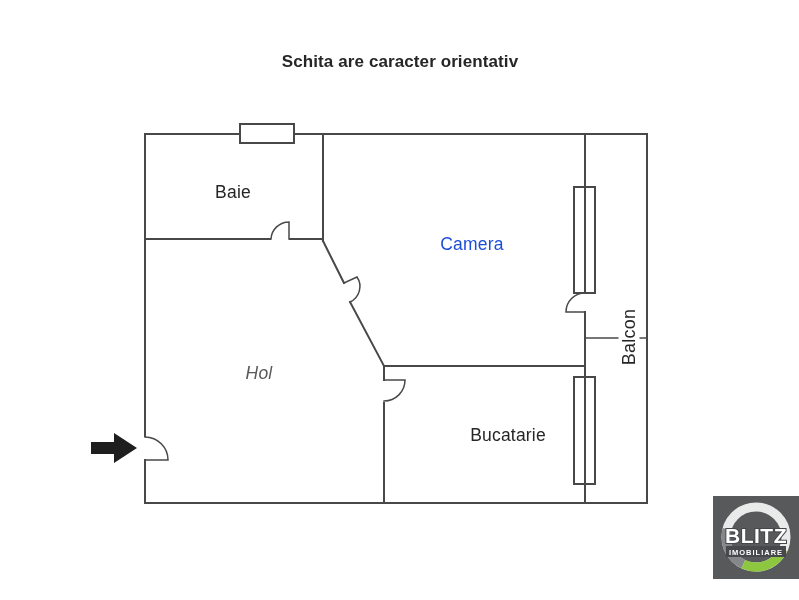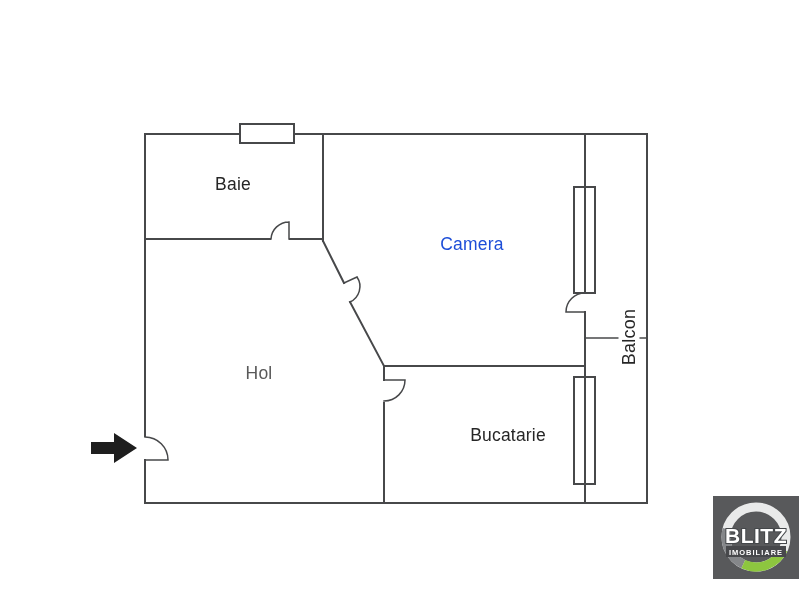--- a/index.html
+++ b/index.html
@@ -11,34 +11,35 @@
   svg{position:absolute;left:0;top:0;}
   .wall{stroke:var(--wall,#47484a);stroke-width:2;fill:none;stroke-linecap:square;}
   .thin{stroke-width:1.5;}
   .winfill{fill:#ffffff;stroke:var(--wall,#47484a);stroke-width:2;}
   .winopen{fill:none;stroke:var(--wall,#47484a);stroke-width:2;}
   .label{
     position:absolute;transform:translate(-50%,-50%);
     white-space:nowrap;font-size:17.5px;font-weight:500;
     color:var(--text-dark,#2a2a2a);letter-spacing:.2px;background:#fff;padding:0 3px;
   }
-  .label.gray{color:var(--text-gray,#595959);}
+  .label.gray{color:var(--text-gray,#595959);font-style:italic;}
   .label.vertical{transform:translate(-50%,-50%) rotate(-90deg);font-size:18px;}
   .title{
     position:absolute;left:400px;top:62px;transform:translate(-50%,-50%);
     font-size:17px;font-weight:700;color:var(--text-dark,#231f20);
     letter-spacing:.1px;white-space:nowrap;
   }
   .logo-wrap{position:absolute;left:713px;top:496px;width:74px;height:83px;}
 </style>
 </head>
 <body>
 
 <div class="stage">
 
+  <div class="title">Schita are caracter orientativ</div>
 
   <svg width="799" height="600" viewBox="0 0 799 600">
     <g>
 
       <path class="wall" d="M145,134 H647"></path>
       <path class="wall" d="M647,134 V503"></path>
       <path class="wall" d="M145,503 H647"></path>
       <path class="wall" d="M145,134 V436 M145,460 V503"></path>
 
       <path class="wall" d="M145,239 H270 M290,239 H323"></path>
@@ -70,21 +71,21 @@
 
     <g>
       <rect class="winfill" x="240" y="124" width="54" height="19"></rect>
       <rect class="winopen" x="574" y="187" width="21" height="106"></rect>
       <rect class="winopen" x="574" y="377" width="21" height="107"></rect>
     </g>
 
     <polygon points="91,442 114,442 114,433 137,448 114,463 114,454 91,454" fill="#1e1e1e"></polygon>
   </svg>
 
-  <div class="label" style="left:233px;top:184px;">Baie</div>
+  <div class="label" style="left:233px;top:192px;">Baie</div>
   <div class="label" style="left:472px;top:244px;color:#1d4ed8;">Camera</div>
   <div class="label gray" style="left:259px;top:373px;">Hol</div>
   <div class="label" style="left:508px;top:435px;">Bucatarie</div>
   <div class="label vertical" style="left:629px;top:337px;">Balcon</div>
 
   <div class="logo-wrap">
     <svg width="86" height="83" viewBox="0 0 86 83">
       <rect x="0" y="0" width="86" height="83" style="fill:var(--logo-bg,#58595b)"></rect>
       <circle cx="43" cy="41" r="30" fill="none" style="stroke:var(--logo-ring,#e9eaea)" stroke-width="9"></circle>
       <path d="M30.3,68.2 A30,30 0 0 1 14.0,33.2" fill="none" style="stroke:var(--logo-ring-shade,#85878a)" stroke-width="9"></path>

